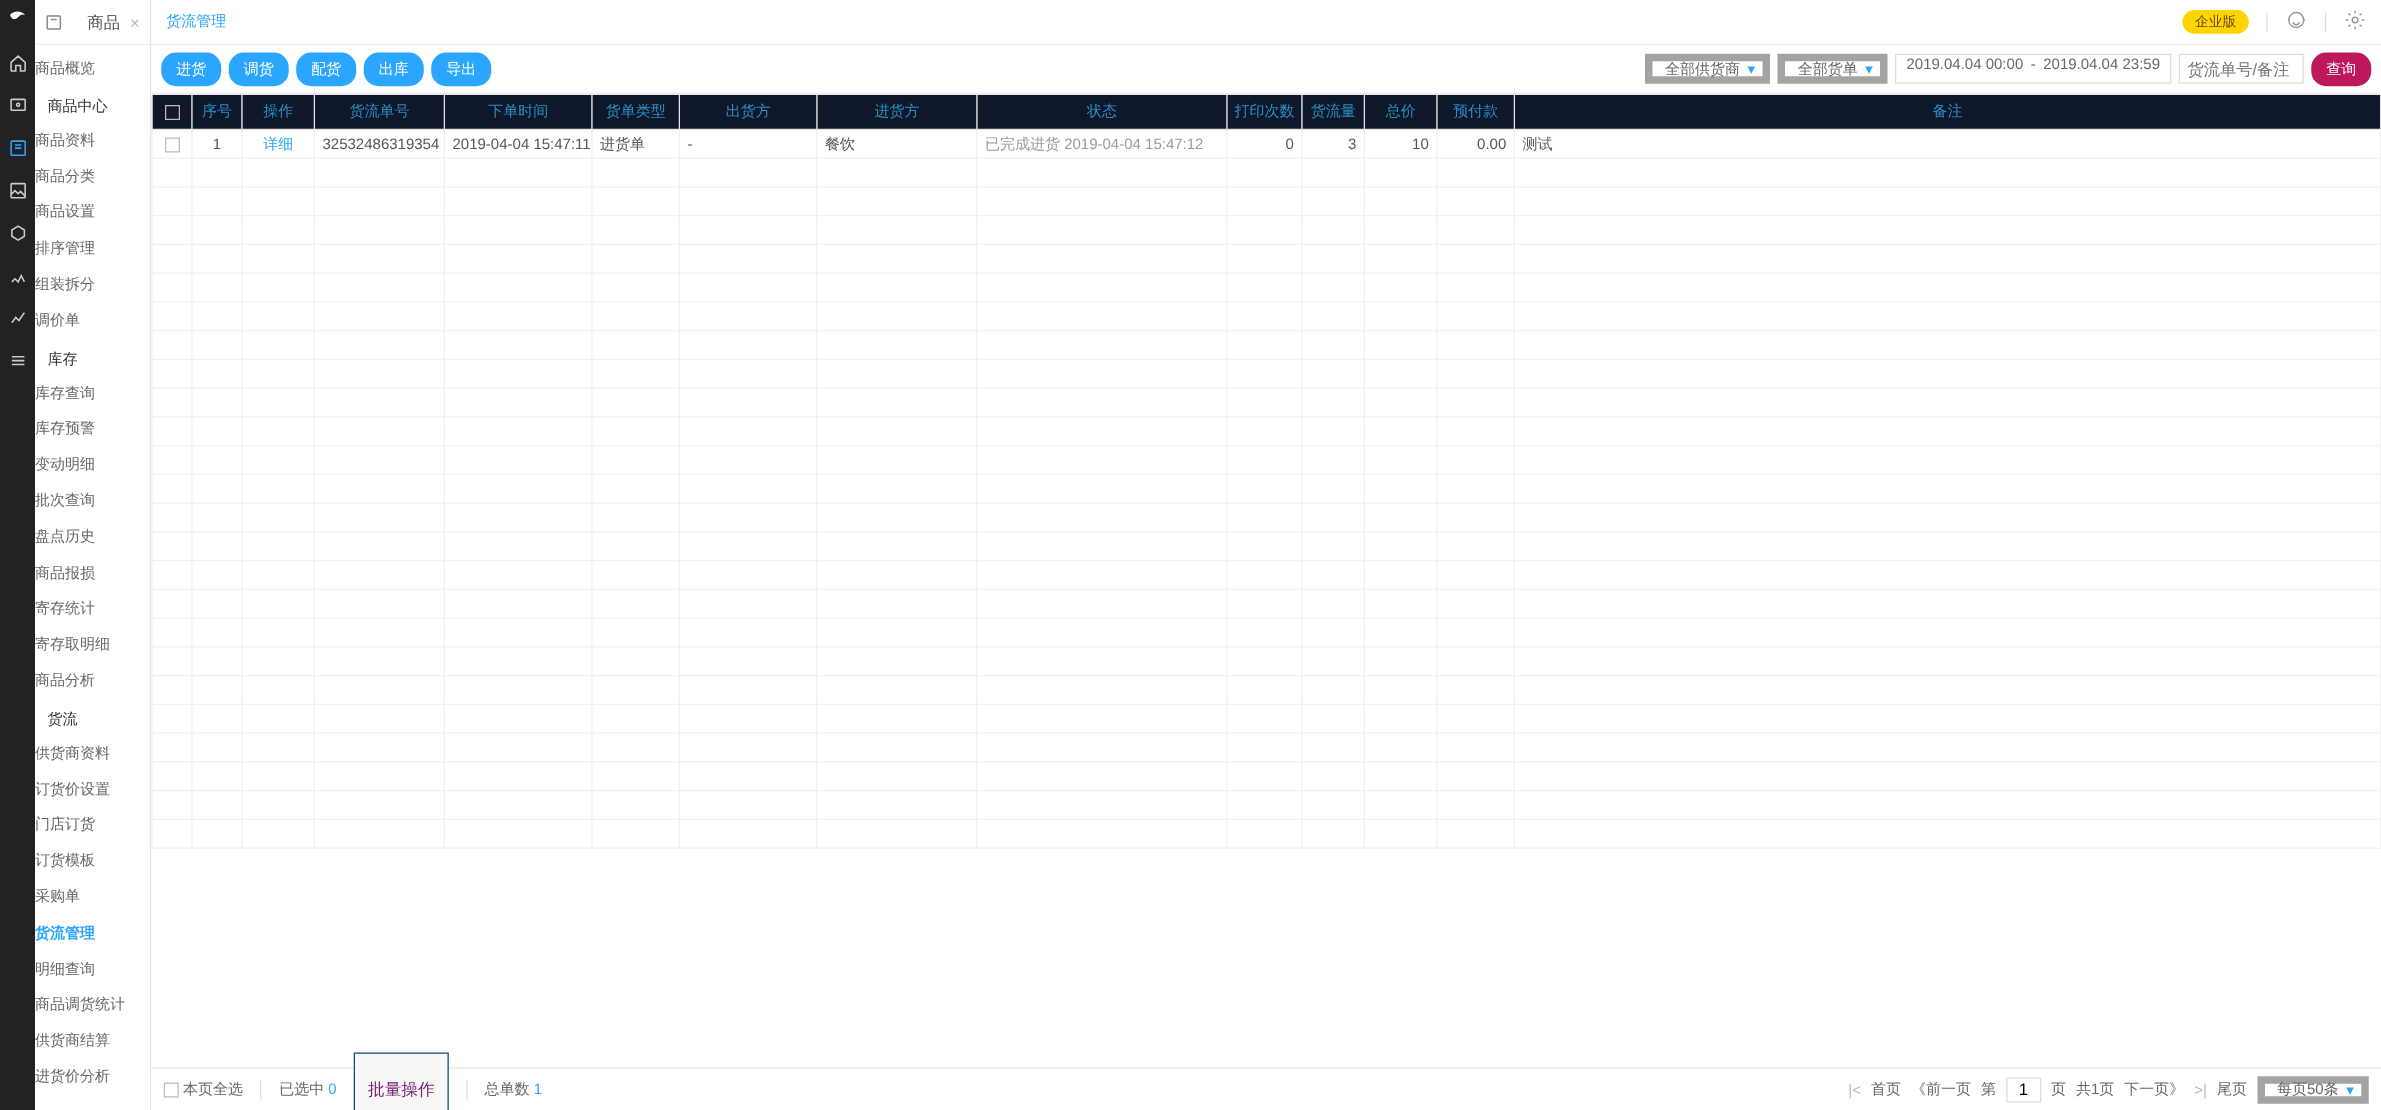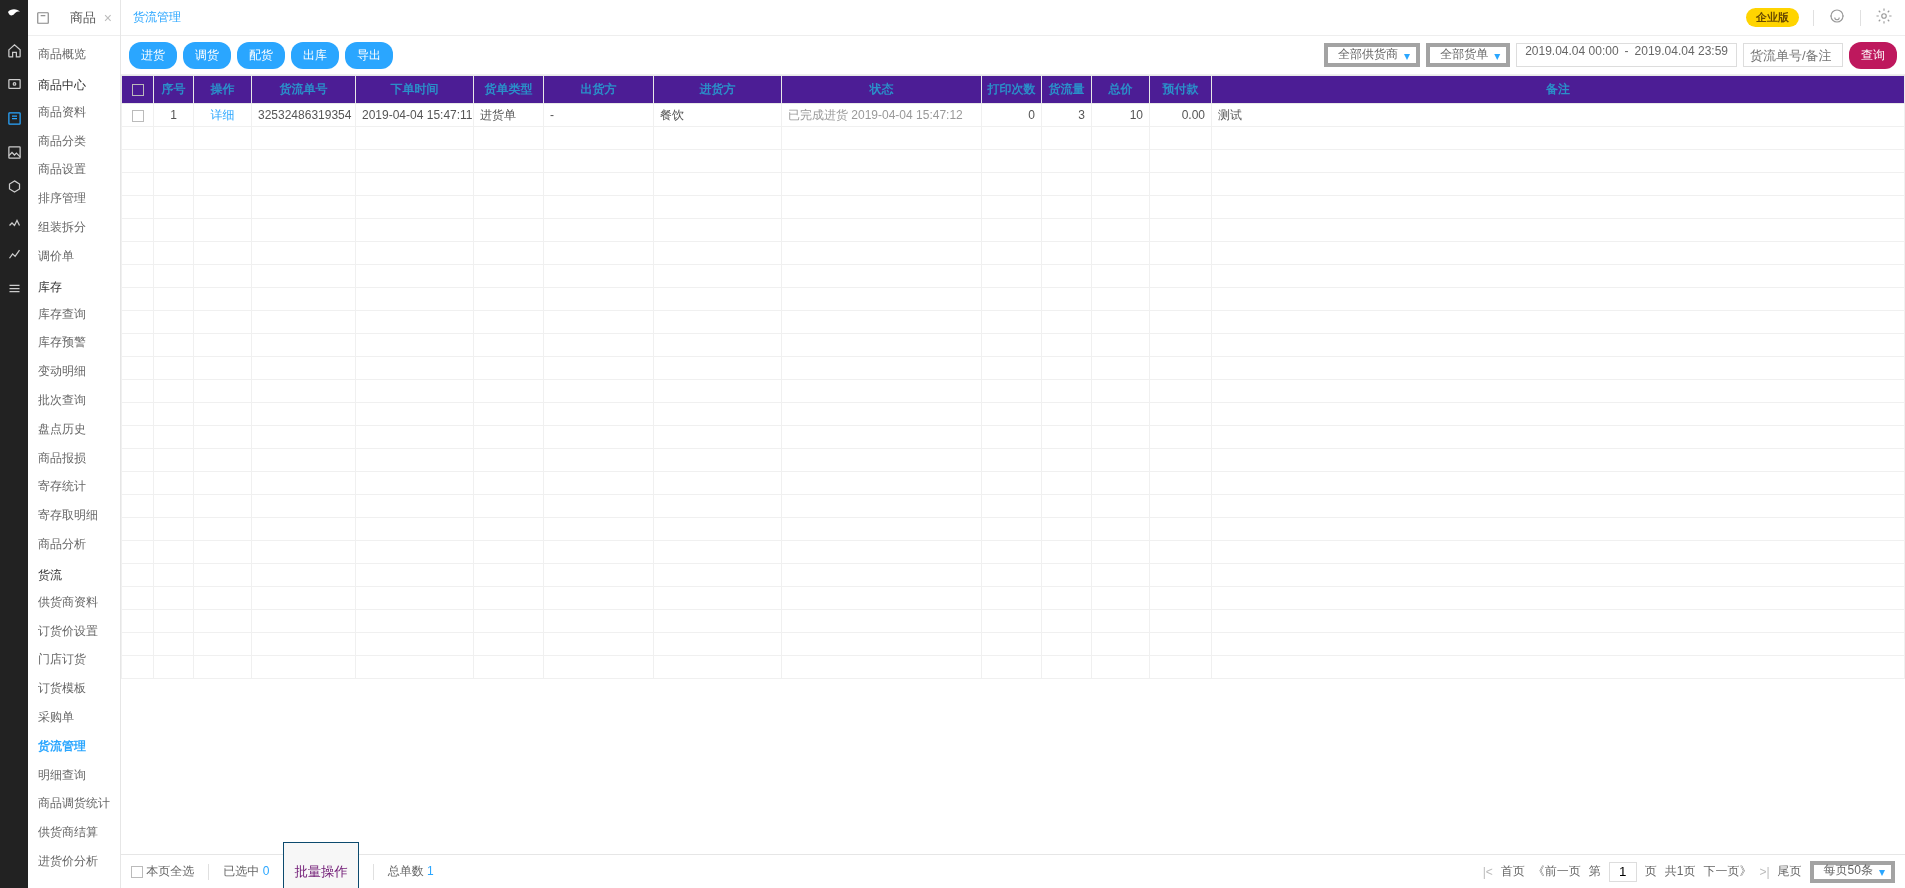--- a/index.html
+++ b/index.html
@@ -7,40 +7,40 @@
 .icon-rail{position:fixed;left:0;top:0;width:28px;height:100%;background:#222;display:flex;flex-direction:column;align-items:center;padding-top:6px;gap:18px}
 .icon-rail .logo{width:18px;height:18px;display:flex;align-items:center;justify-content:center}
 .icon-rail .ri{width:16px;height:16px;display:flex;align-items:center;justify-content:center;color:#ccc;cursor:pointer}
 .icon-rail .ri.active{color:#2aa6ff}
 .side{position:fixed;left:28px;top:0;width:93px;height:100%;background:#fff;border-right:1px solid #e6e6e6;overflow:hidden}
 .side-head{display:flex;align-items:center;height:36px;padding:0 8px;border-bottom:1px solid #eee;color:#555}
 .side-head .t{margin-left:20px;font-size:13px}
 .side-head .x{margin-left:auto;color:#bbb;cursor:pointer;font-size:14px}
 .side-list{padding:4px 0;overflow:auto;height:calc(100% - 36px)}
 .side-group{padding:8px 8px 4px 10px;color:#333;font-weight:500}
-.side-item{padding:6px 8px 6px 10px;color:#666;cursor:pointer;line-height:1.4}
+.side-item{padding:6px 8px 6px 0;color:#666;cursor:pointer;line-height:1.4}
 .side-item.active{color:#2aa6ff;font-weight:600}
 .main{position:fixed;left:121px;top:0;right:0;height:100%;display:flex;flex-direction:column}
 .topbar{height:36px;border-bottom:1px solid #eee;display:flex;align-items:center;padding:0 12px}
 .topbar .crumb{color:#2aa6ff}
 .topbar .right{margin-left:auto;display:flex;align-items:center;gap:14px}
-.badge{background:#ffd400;color:#6a4a00;border-radius:10px;padding:2px 10px;font-size:11px;font-weight:700}
+.badge{background:#ffd400;color:#6a4a00;border-radius:10px;padding:2px 10px;font-size:11px;font-weight:400}
 .gicon{color:#999;cursor:pointer}
 .divider-v{width:1px;height:16px;background:#e0e0e0}
 .toolbar{height:38px;display:flex;align-items:center;padding:0 8px;gap:6px}
 .btn{background:#2aa6ff;color:#fff;border:none;padding:5px 12px;font-size:12px;cursor:pointer;border-radius:12px}
 .btn.warn{background:#be185d}
 .toolbar .spacer{flex:1}
-.select{display:inline-flex;align-items:flex-end;border:4px solid #a3a3a3;height:24px;padding:0 6px 0 10px;color:#666;background:#fff;cursor:pointer;gap:6px;min-width:70px}
+.select{display:inline-flex;align-items:center;border:6px solid #a3a3a3;height:24px;padding:0 6px 0 10px;color:#666;background:#fff;cursor:pointer;gap:6px;min-width:70px}
 .select .caret{margin-left:auto;color:#2aa6ff}
 .daterange{border:1px solid #ddd;height:24px;display:inline-flex;padding:0 8px;color:#666;gap:6px}
 .searchbox{border:1px solid #ddd;height:24px;width:100px;padding:0 6px;color:#999;font-size:13px}
 .tablewrap{flex:1;overflow:auto;border-top:1px solid #eee}
 table{border-collapse:collapse;width:100%;table-layout:fixed}
-th{background:#4c1d95;color:#2a8fc9;font-weight:700;height:28px;border:1px solid #e8e8e8;font-size:12px}
+th{background:#0f172a;color:#2a8fc9;font-weight:400;height:28px;border:1px solid #e8e8e8;font-size:12px}
 td{height:23px;border:1px solid #f0f0f0;color:#555;font-size:12px;padding:2px 6px;white-space:nowrap;overflow:hidden}
 td.tc,th.tc{text-align:center}
 td.tr{text-align:right}
 td.status{color:#999}
 a.link{color:#2aa6ff;text-decoration:none}
 .footer{height:34px;border-top:1px solid #e6e6e6;background:#fff;display:flex;align-items:center;padding:0 10px;gap:14px;font-size:12px;color:#666}
 .footer .sep{width:1px;height:16px;background:#e0e0e0}
 .footer .btn-ghost{border:1px solid #0c4a6e;background:#f7f7f7;color:#701a75;padding:20px 10px;cursor:pointer}
 .footer .pager{margin-left:auto;display:flex;align-items:center;gap:8px}
 .footer .pginput{width:28px;height:20px;border:1px solid #ddd;text-align:center}

